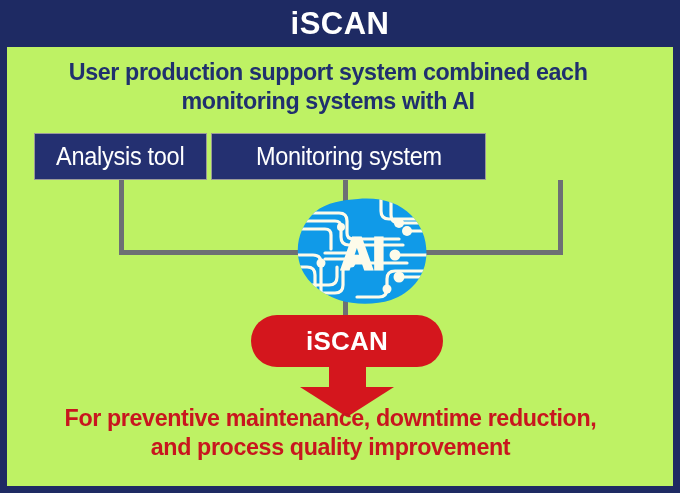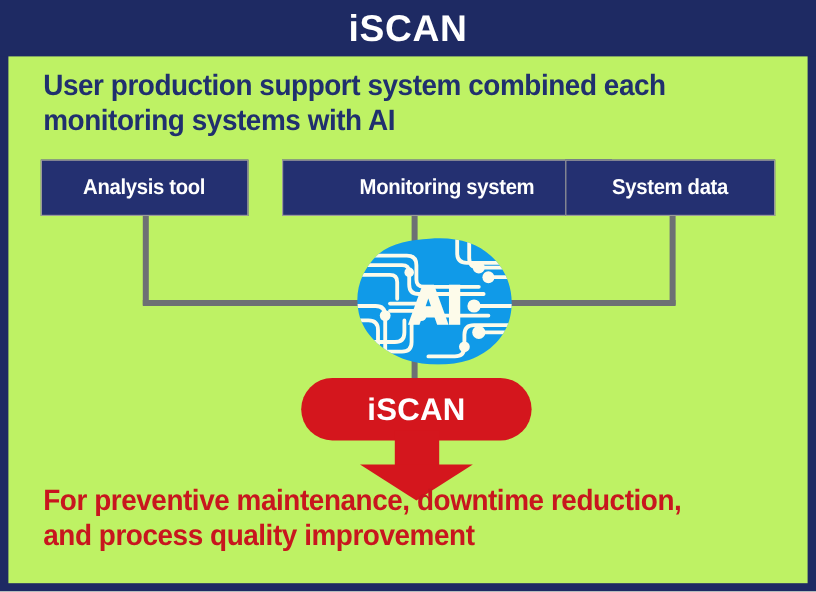--- a/index.html
+++ b/index.html
@@ -8,20 +8,21 @@
     background: #ffffff;
   }
   #poster {
     position: relative;
     width: 680px;
     height: 493px;
     box-sizing: border-box;
     background: #1e2a63;
     font-family: "Liberation Sans", sans-serif;
     overflow: hidden;
+    text-align: center;
   }
   
   .titlebar {
     position: absolute;
     left: 0; top: 0;
     width: 680px;
     height: 47px;
     background: #1e2a63;
     display: flex;
     align-items: center;
@@ -61,28 +62,28 @@
   
   .box {
     position: absolute;
     background: #243071;
     border: 1px solid #9a9a9a;
     box-sizing: border-box;
     display: flex;
     align-items: center;
     justify-content: center;
     color: #ffffff;
-    font-size: 18px;
-    font-weight: bold;
+    font-size: 25px;
+    font-weight: normal;
     letter-spacing: -0.3px;
     height: 47px;
     top: 86px;
   }
   .box-0 { left: 27px;  width: 173px; }
-  .box-1 { left: 228px; width: 275px; }
+  .box-1 { left: 204px; width: 275px; }
   .box-2 { left: 464px; width: 175px; }
   .box span { transform: scaleX(0.94); display: inline-block; }
   
   .line {
     position: absolute;
     background: #6d7074;
   }
   .v-left   { left: 112px; top: 133px; width: 5px;  height: 74px; }
   .v-mid    { left: 336px; top: 133px; width: 5px;  height: 40px; }
   .v-right  { left: 551px; top: 133px; width: 5px;  height: 74px; }
@@ -169,23 +170,20 @@
     <div class="subtitle">
       <div>User production support system combined each</div>
       <div>monitoring systems with AI</div>
     </div>
 
     <div class="box box-0">
       <span>Analysis tool</span>
     </div>
     <div class="box box-1">
       <span>Monitoring system</span>
-    </div>
-    <div class="box box-2">
-      <span>System data</span>
     </div>
 
     <div class="line v-left"></div>
     <div class="line v-mid"></div>
     <div class="line v-right"></div>
     <div class="line h-left"></div>
     <div class="line h-right"></div>
     <div class="line v-down"></div>
 
     <div class="brain">

